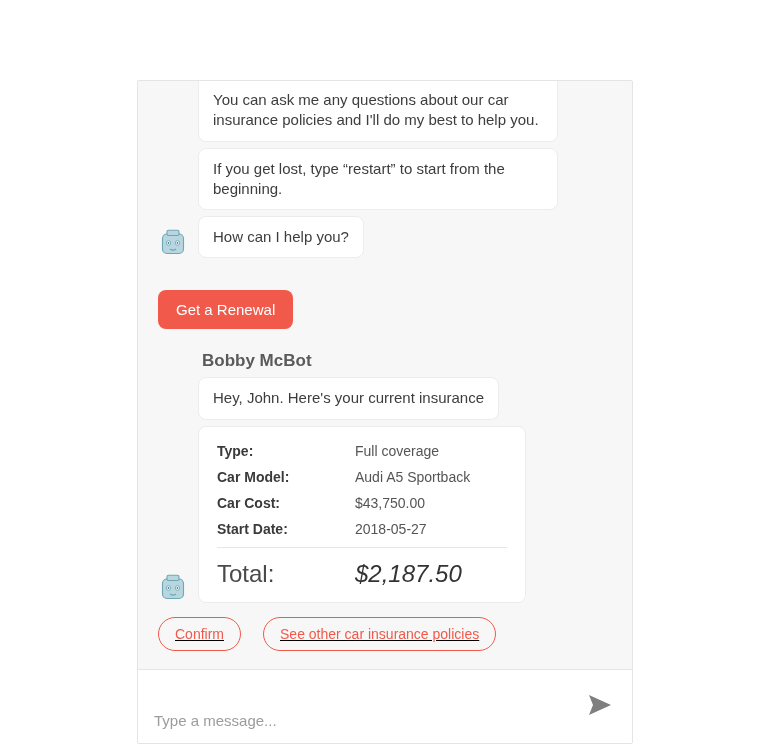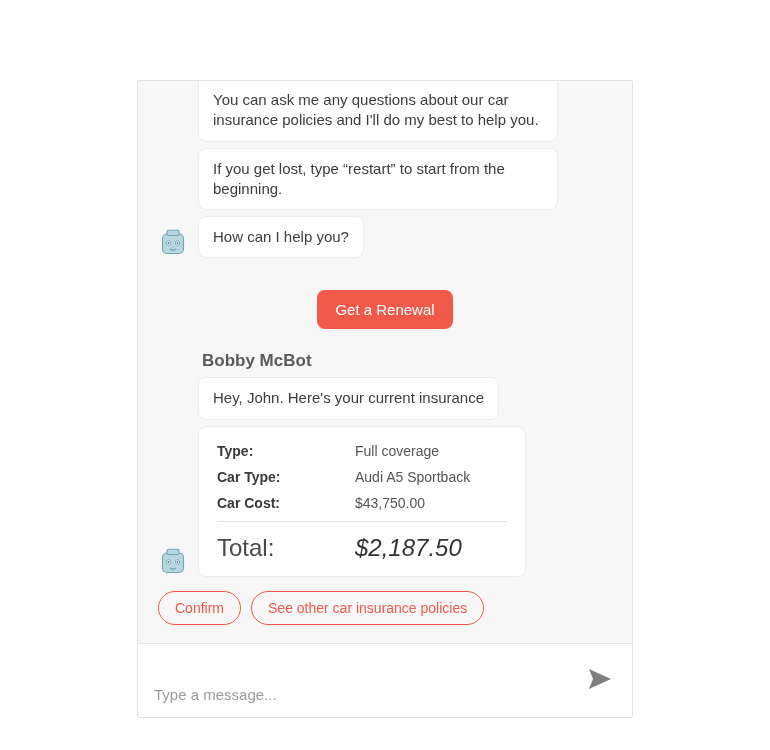--- a/index.html
+++ b/index.html
@@ -53,21 +53,21 @@
     color: #3d3d3d;
     margin-bottom: 6px;
     max-width: 360px;
   }
   .bubble-col {
     display: flex;
     flex-direction: column;
   }
   .user-row {
     display: flex;
-    justify-content: center;
+    justify-content: flex-start;
     margin: 18px 0 22px 0;
   }
   .user-bubble {
     background: #f15a4a;
     color: #fff;
     border-radius: 8px;
     padding: 11px 18px;
     font-size: 15px;
   }
   .sender-name {
@@ -112,23 +112,24 @@
     font-size: 24px;
     color: #4a4a4a;
   }
   .total-value {
     font-size: 24px;
     color: #333;
     font-style: italic;
   }
   .actions-row {
     display: flex;
-    gap: 10px;
+    gap: 22px;
     margin-top: 14px;
     margin-left: 0;
+    text-decoration: underline;
   }
   .pill-btn {
     border: 1px solid #f15a4a;
     color: #f15a4a;
     background: transparent;
     border-radius: 999px;
     padding: 8px 16px;
     font-size: 14px;
     cursor: pointer;
     font-family: inherit;
@@ -215,26 +216,30 @@
             <path d="M16 28 Q20 31 24 28" stroke="#6fa7b5" stroke-width="1.5" fill="none"></path>
           </svg>
         </div>
         <div class="bubble-col">
           <div class="card">
             <div class="card-row">
               <div class="card-label">Type:</div>
               <div class="card-value">Full coverage</div>
             </div>
             <div class="card-row">
-              <div class="card-label">Car Type:</div>
+              <div class="card-label">Car Model:</div>
               <div class="card-value">Audi A5 Sportback</div>
             </div>
             <div class="card-row">
               <div class="card-label">Car Cost:</div>
               <div class="card-value">$43,750.00</div>
+            </div>
+            <div class="card-row">
+              <div class="card-label">Start Date:</div>
+              <div class="card-value">2018-05-27</div>
             </div>
             <hr>
             <div class="total-row">
               <div class="total-label">Total:</div>
               <div class="total-value">$2,187.50</div>
             </div>
           </div>
         </div>
       </div>
     </div>

